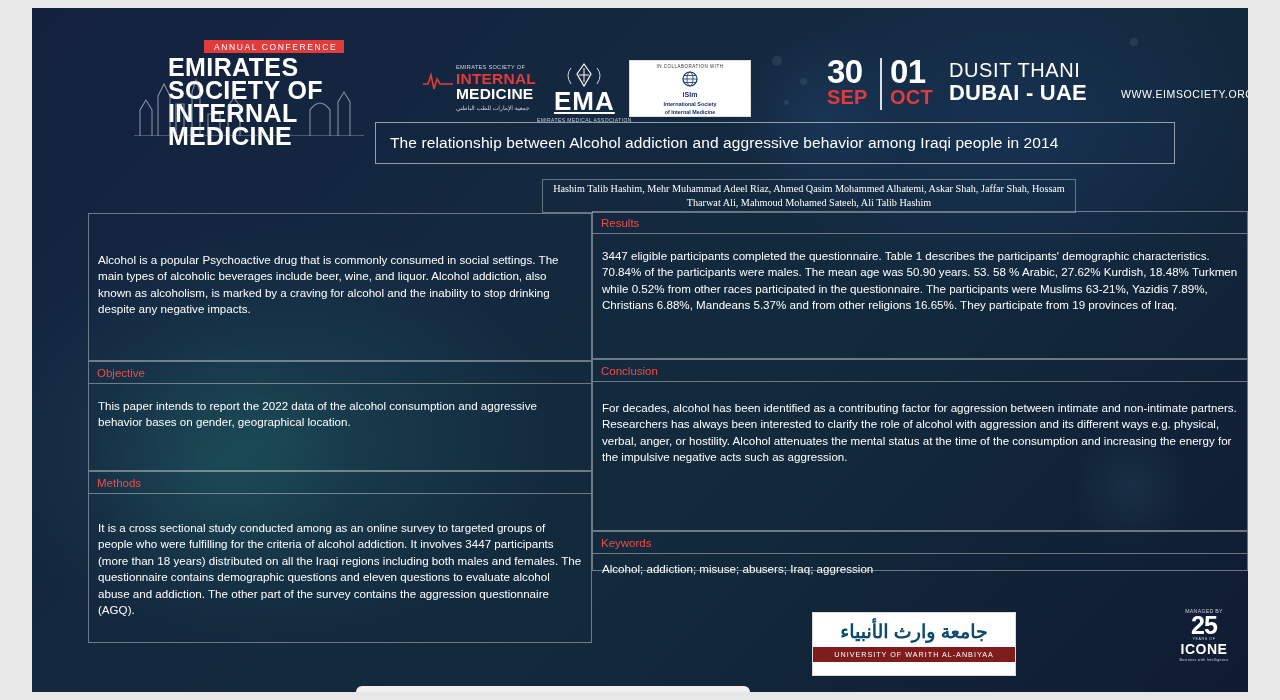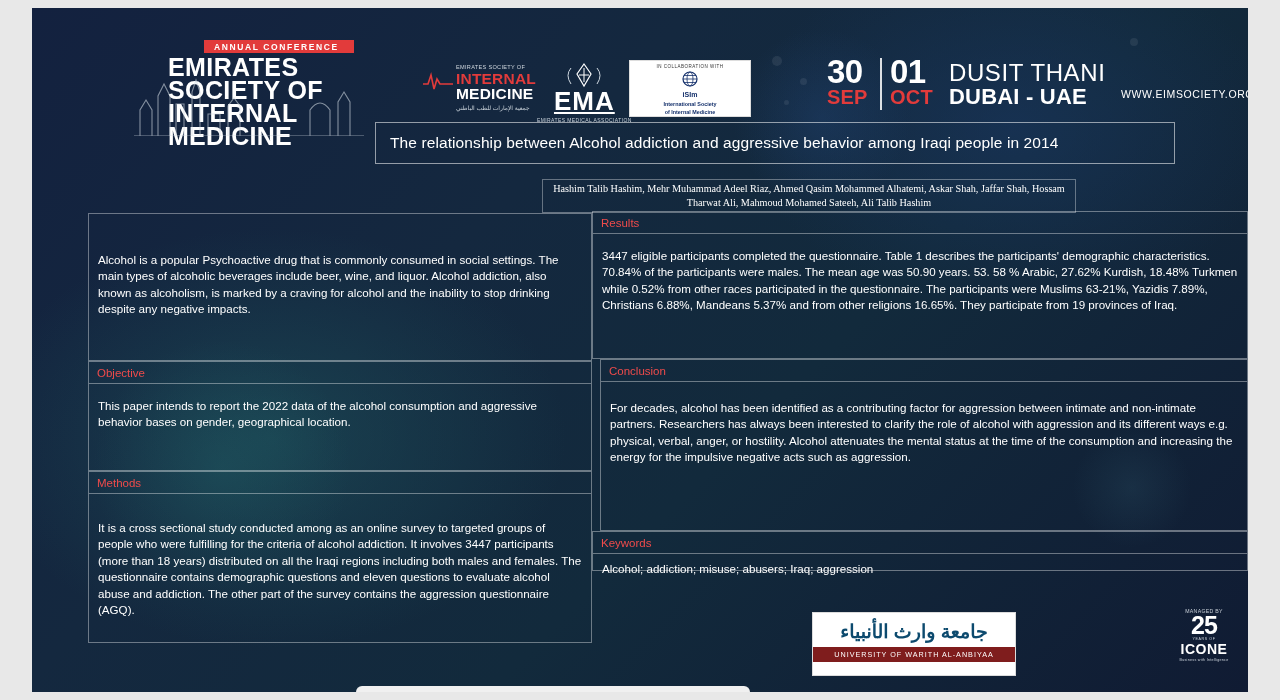--- a/index.html
+++ b/index.html
@@ -31,22 +31,22 @@
   
   .header { position: absolute; left: 0; top: 0; width: 100%; height: 118px; }
 
   .logo-block { position: absolute; left: 100px; top: 28px; width: 260px; }
   .annual-badge {
     display: inline-block;
     background: #e23b3b;
     color: #fff;
     font-size: 8.5px;
     letter-spacing: 1.6px;
-    font-weight: bold;
-    padding: 2px 15px 1px 10px;
+    font-weight: normal;
+    padding: 2px 7px 1px 10px;
     margin-left: 72px;
   }
   .esim-name {
     margin-top: 2px;
     font-size: 25px;
     line-height: 0.92;
     font-weight: bold;
     letter-spacing: 0.4px;
     text-transform: uppercase;
     padding-left: 36px;
@@ -79,21 +79,21 @@
   .globe { display:block; margin: 1px auto 0 auto; }
 
   .dates { position: absolute; left: 795px; top: 48px; }
   .dnum { font-size: 33px; font-weight: bold; line-height: 0.95; letter-spacing: -0.5px; }
   .dmon { font-size: 20px; font-weight: bold; color: #e23b3b; line-height: 1; letter-spacing: 0.2px; }
   .dsep { position: absolute; left: 53px; top: 2px; width: 2px; height: 52px; background: #fff; opacity: 0.85; }
   .d-left { position: absolute; left: 0; top: 0; text-align: left; }
   .d-right { position: absolute; left: 63px; top: 0; text-align: left; }
 
   .venue { position: absolute; left: 917px; top: 52px; }
-  .venue-1 { font-size: 24px; letter-spacing: 0.6px; line-height: 1.05; font-weight: 400; }
+  .venue-1 { font-size: 20px; letter-spacing: 0.6px; line-height: 1.05; font-weight: 400; }
   .venue-2 { font-size: 22px; font-weight: bold; letter-spacing: 0.2px; line-height: 1.1; }
   .website { position: absolute; left: 1089px; top: 80px; font-size: 10.5px; letter-spacing: 0.6px; }
 
   
   .title-box {
     position: absolute; left: 343px; top: 114px; width: 800px; height: 42px;
     border: 1px solid rgba(255,255,255,0.55);
     display: flex; align-items: center; padding: 0 14px;
   }
   .title-text { font-size: 15.5px; letter-spacing: 0.1px; }
@@ -120,21 +120,21 @@
 
   .lb-bg { height: 148px; }
   .lb-bg .sec-body { padding-top: 38px; }
   .lb-obj { height: 110px; }
   .lb-obj .sec-body { padding-top: 14px; }
   .lb-met { height: 172px; }
   .lb-met .sec-body { padding-top: 26px; }
 
   .rb-res { height: 148px; }
   .rb-res .sec-body { padding-top: 14px; }
-  .rb-con { height: 172px; margin-left: 8px; }
+  .rb-con { height: 172px; }
   .rb-con .sec-body { padding-top: 18px; }
   .rb-key { height: 40px; }
   .rb-key .sec-body { padding-top: 7px; }
 
   
   .uni-logo {
     position: absolute; left: 780px; top: 604px; width: 204px; height: 64px;
     background: #ffffff; border: 1px solid #dcdcdc;
     text-align: center; color: #0d2a5c;
   }

